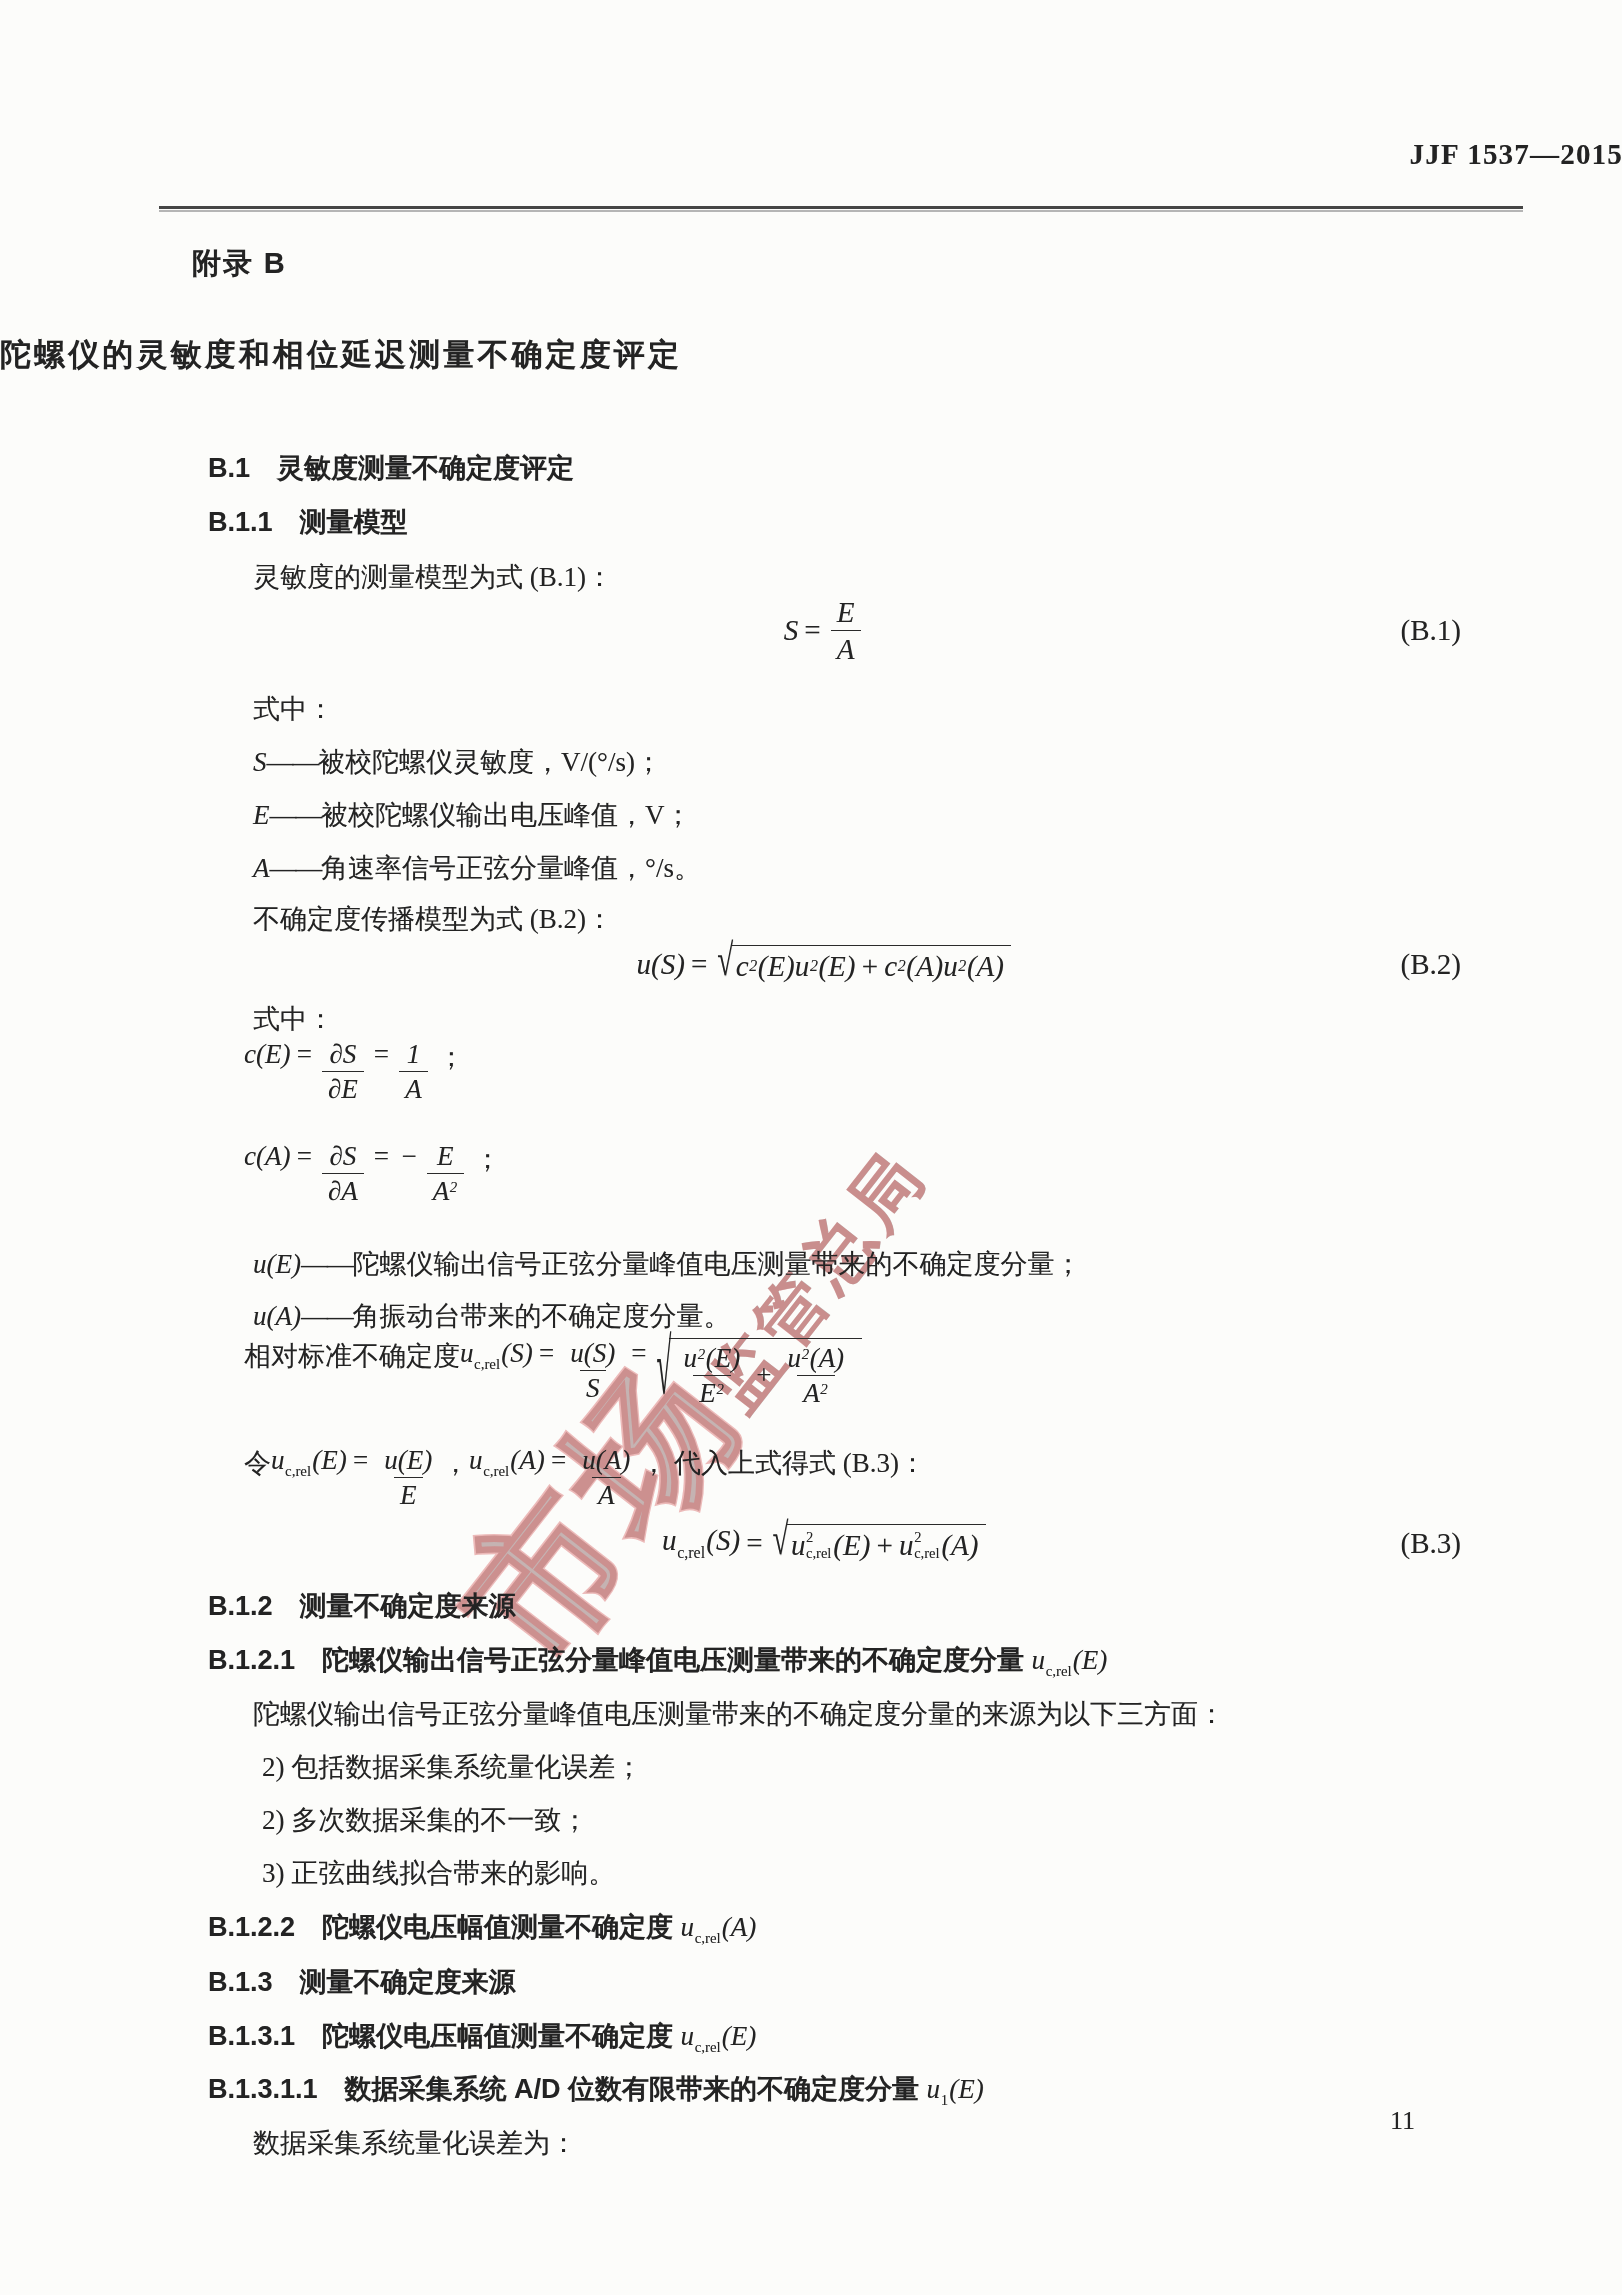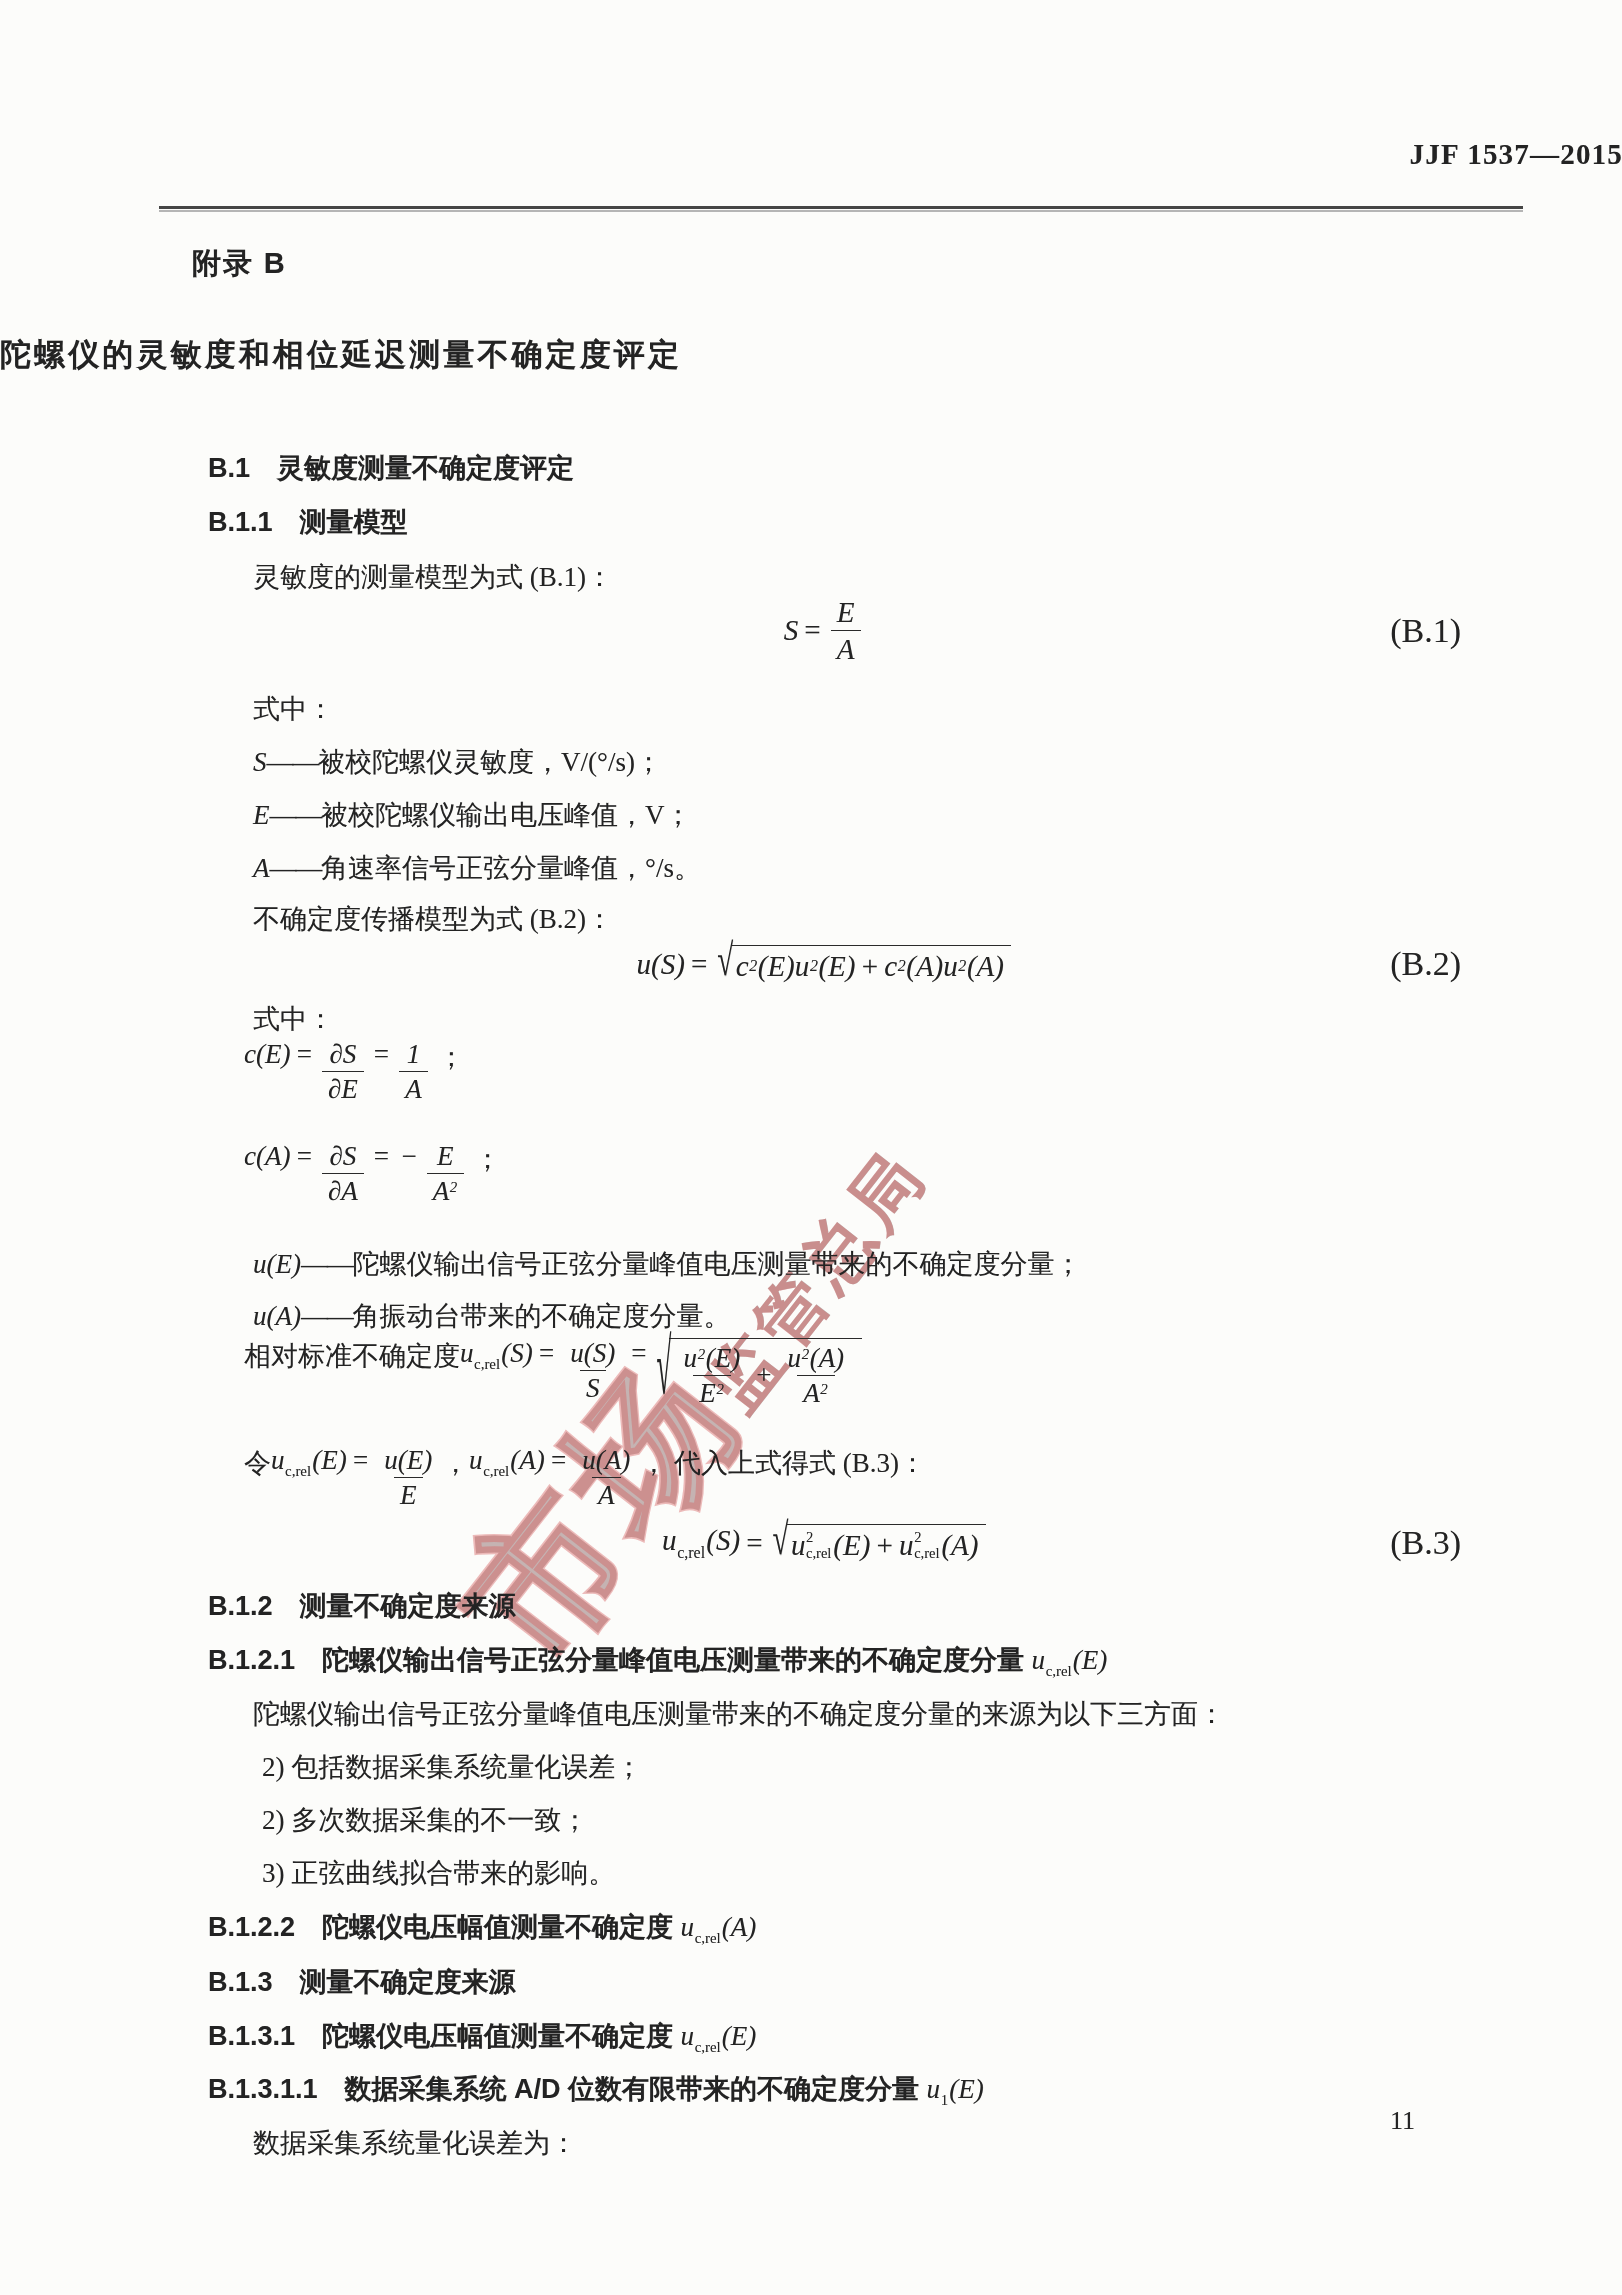--- a/index.html
+++ b/index.html
@@ -30,21 +30,21 @@
   .appendix { position:absolute; left:192px; top:244px; font-family:"Liberation Sans", sans-serif;
               font-weight:700; font-size:29px; letter-spacing:1.9px; }
   .doc-title{ position:absolute; top:334px; left:0; width:100%; 
               font-family:"Liberation Sans", sans-serif; font-weight:700; font-size:31px; letter-spacing:3.1px; }
   .pagenum { position:absolute; left:1390px; top:2106px; font-size:26px; }
   
   .math { font-style:italic; font-family:"Liberation Serif", serif; }
   .eqrow { position:absolute; left:187px; right:162px; display:flex;
            justify-content:center; align-items:center; font-size:29px; z-index:2; }
   .eqleft { position:absolute; left:244px; display:flex; align-items:flex-start; font-size:27px; z-index:2; }
-  .eqtag { position:absolute; right:0; font-size:34px; font-style:normal; }
+  .eqtag { position:absolute; right:0; font-size:29px; font-style:normal; }
   .op { margin:0 6.2px; font-style:normal; }
   .frac { display:inline-flex; flex-direction:column; align-items:center;
           vertical-align:middle; margin:0 3.7px; line-height:1.12; text-align:center; }
   .frac .num { padding:0 6.2px 1.9px; }
   .frac .den { border-top:1.9px solid #2a2a2a; padding:1.9px 6.2px 0; }
   .sqrt { display:inline-flex; align-items:stretch; margin-left:3.7px; }
   .sqrt .sym { align-self:flex-end; font-style:normal; transform:scaleY(1.55);
                transform-origin:center bottom; margin-right:-2.5px; line-height:1; }
   .sqrt.tall .sym { transform:scaleY(2.9); }
   .sqrt .rad { border-top:1.9px solid #2a2a2a; padding:3.7px 7.5px 0 5px;

